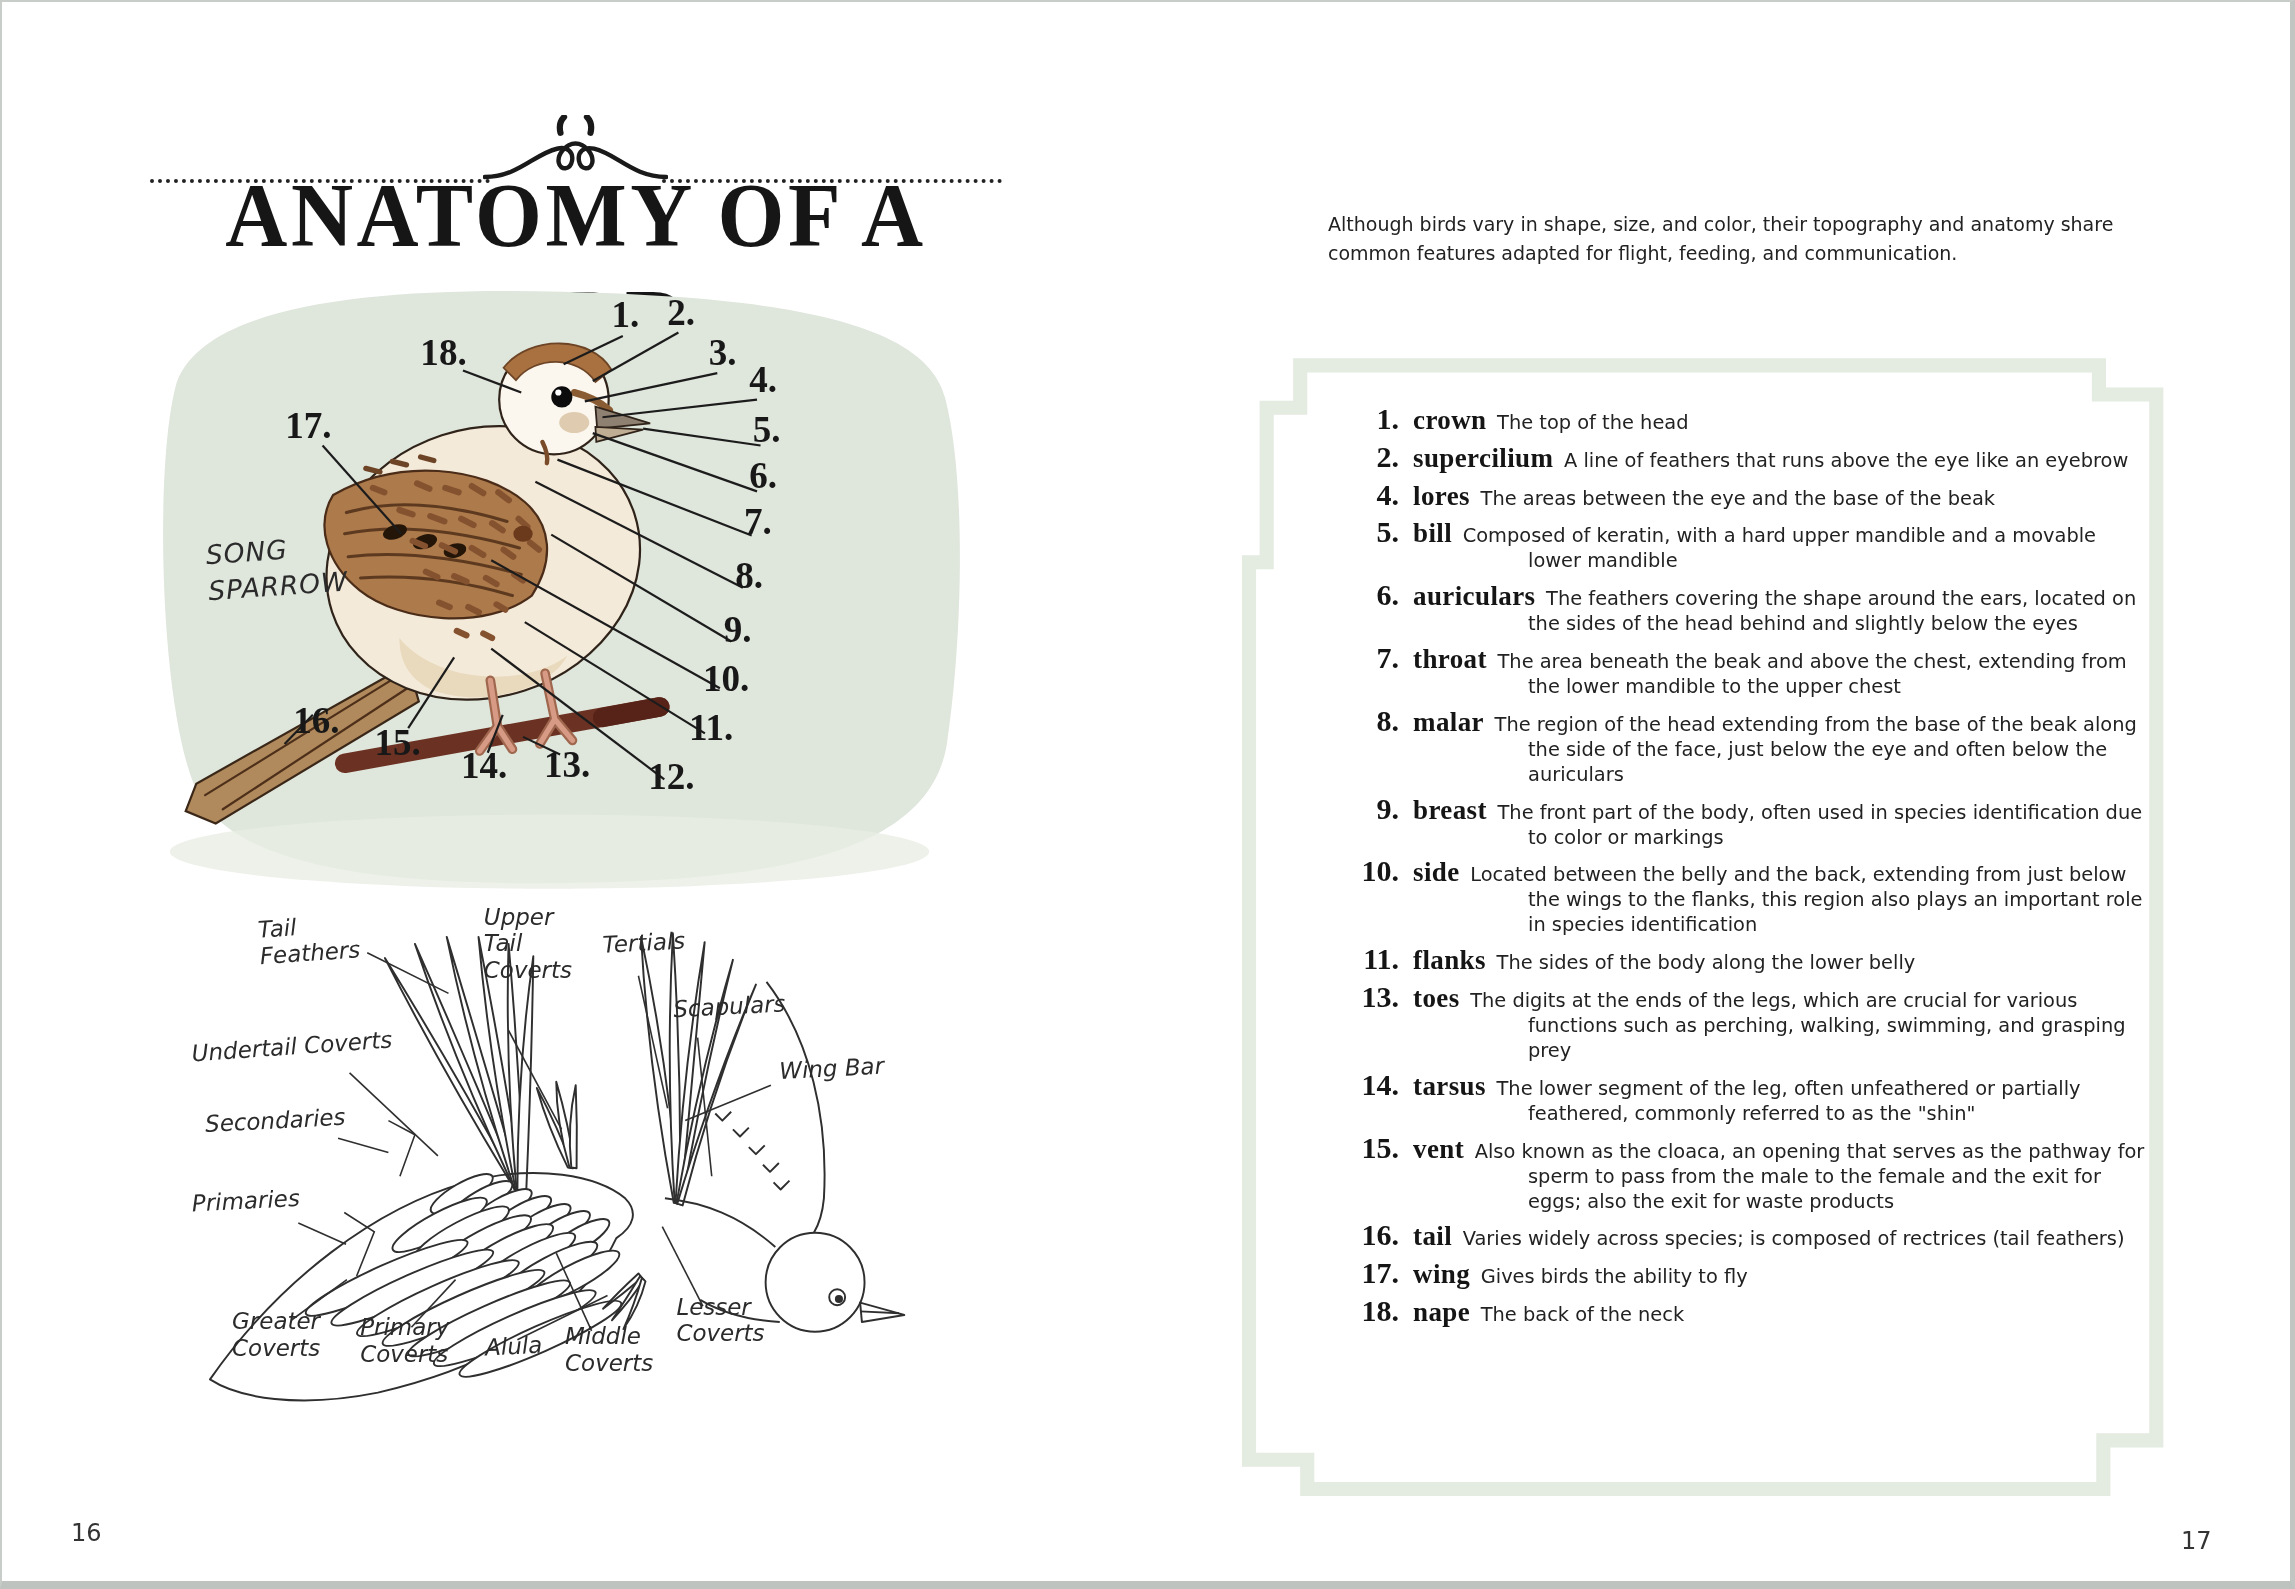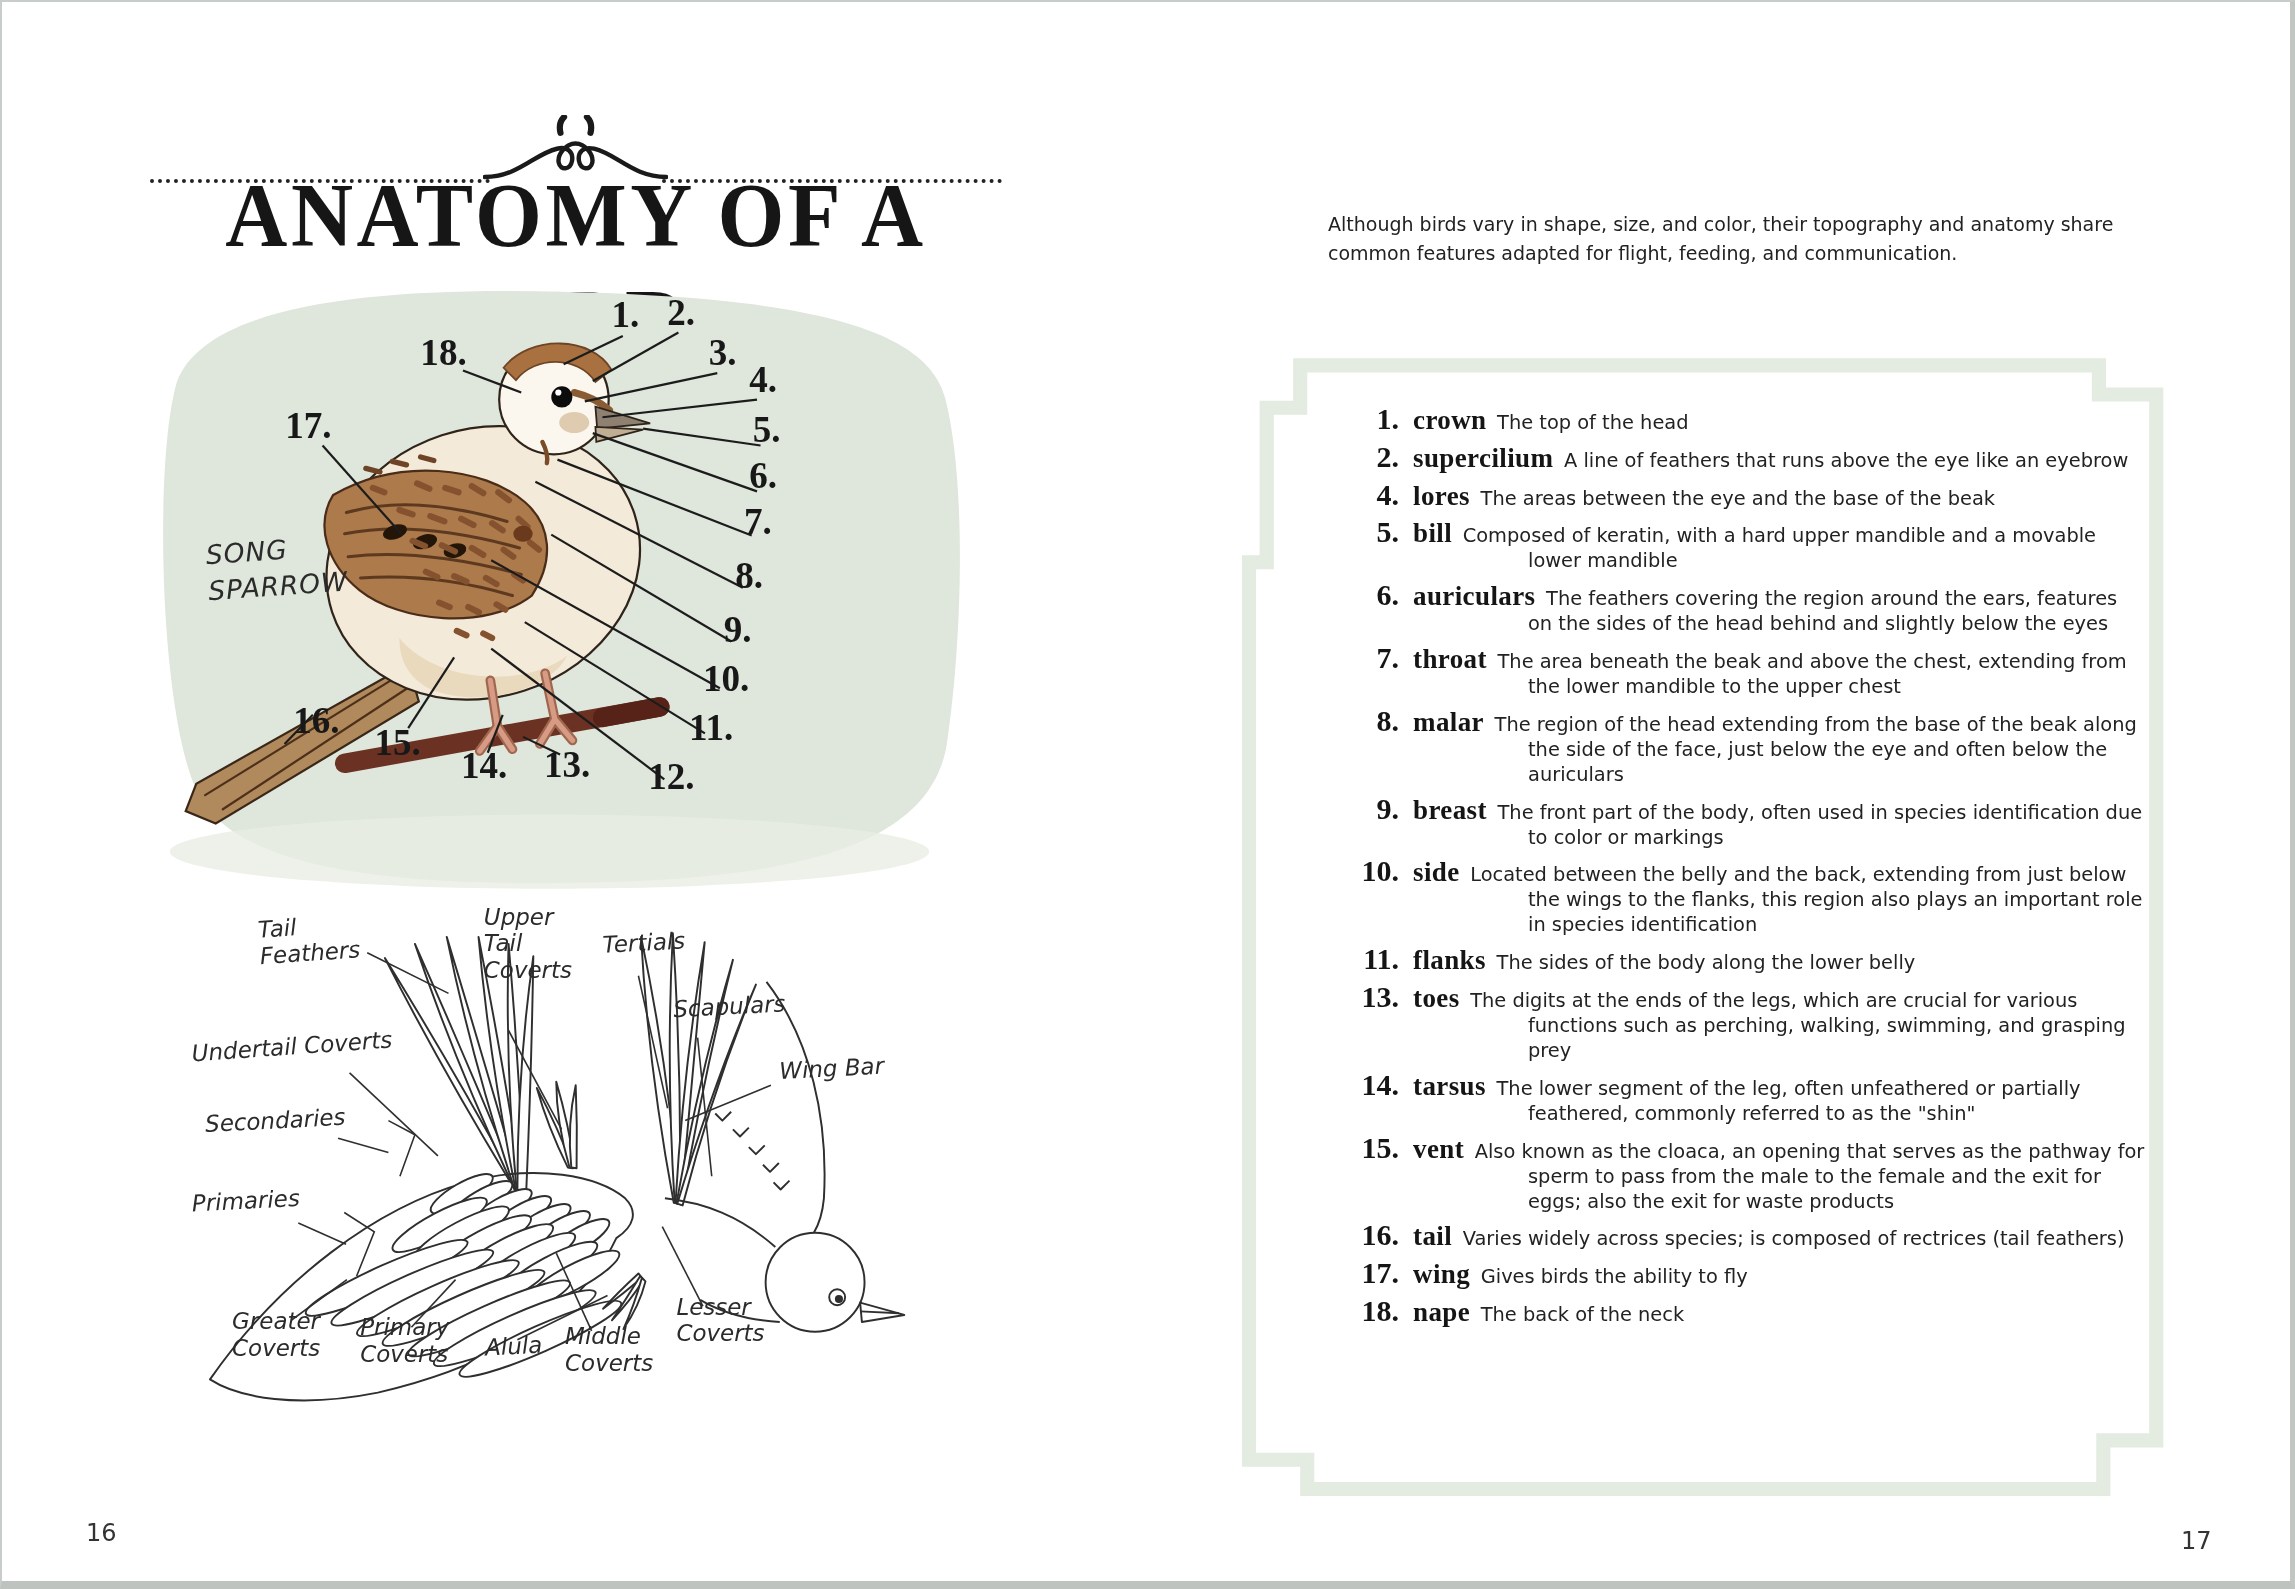--- a/index.html
+++ b/index.html
@@ -22,21 +22,21 @@
   .species-label{
     position:absolute; left:205px; top:530px; width:150px;
     font-style:italic; font-size:26.5px; line-height:1.35; color:#2b2b2b;
     transform:rotate(-4deg); letter-spacing:0.9px;
   }
   .fig-sparrow{position:absolute; left:106px; top:265px;}
   .fig-wing{position:absolute; left:155px; top:896px;}
   .callout-num{font-family:"Liberation Serif", serif; font-weight:bold; font-size:42px; fill:#181818;}
   .hand{font-family:"DejaVu Sans", sans-serif; font-style:italic; font-size:26px; fill:#2b2b2b;}
   .pageno{position:absolute; font-size:24px; color:#333;}
-  .pageno.l{left:84px; top:1517px;}
+  .pageno.l{left:69px; top:1517px;}
   .pageno.r{left:2179px; top:1517px;margin-top:8px;}
   
   .intro{
     position:absolute; left:1326px; top:208px; width:839px;
     font-size:19px; line-height:1.5; color:#222;
   }
   .frame-svg{position:absolute; left:1236px; top:344px;}
   ol.terms{
     position:absolute; left:1324px; top:396px; width:812px; margin:8px; padding:0; list-style:none;
   }
@@ -321,21 +321,21 @@
 
   <svg class="frame-svg" width="954" height="1165" viewBox="0 0 1080 1320">
     <path d="M70,22 H975 V55 H1040 V1240 H980 V1295 H78 V1262 H12 V245 H32 V70 H70 Z" fill="none" stroke="#e4ebe1" stroke-width="16"></path>
   </svg>
 
   <ol class="terms">
     <li><span class="num">1.</span><span class="term">crown</span><span class="def">The top of the head</span></li>
     <li><span class="num">2.</span><span class="term">supercilium</span><span class="def">A line of feathers that runs above the eye like an eyebrow</span></li>
     <li><span class="num">4.</span><span class="term">lores</span><span class="def">The areas between the eye and the base of the beak</span></li>
     <li><span class="num">5.</span><span class="term">bill</span><span class="def">Composed of keratin, with a hard upper mandible and a movable lower mandible</span></li>
-    <li><span class="num">6.</span><span class="term">auriculars</span><span class="def">The feathers covering the region around the ears, features on the sides of the head behind and slightly below the eyes</span></li>
+    <li><span class="num">6.</span><span class="term">auriculars</span><span class="def">The feathers covering the shape around the ears, located on the sides of the head behind and slightly below the eyes</span></li>
     <li><span class="num">7.</span><span class="term">throat</span><span class="def">The area beneath the beak and above the chest, extending from the lower mandible to the upper chest</span></li>
     <li><span class="num">8.</span><span class="term">malar</span><span class="def">The region of the head extending from the base of the beak along the side of the face, just below the eye and often below the auriculars</span></li>
     <li><span class="num">9.</span><span class="term">breast</span><span class="def">The front part of the body, often used in species identification due to color or markings</span></li>
     <li><span class="num">10.</span><span class="term">side</span><span class="def">Located between the belly and the back, extending from just below the wings to the flanks, this region also plays an important role in species identification</span></li>
     <li><span class="num">11.</span><span class="term">flanks</span><span class="def">The sides of the body along the lower belly</span></li>
     <li><span class="num">13.</span><span class="term">toes</span><span class="def">The digits at the ends of the legs, which are crucial for various functions such as perching, walking, swimming, and grasping prey</span></li>
     <li><span class="num">14.</span><span class="term">tarsus</span><span class="def">The lower segment of the leg, often unfeathered or partially feathered, commonly referred to as the "shin"</span></li>
     <li><span class="num">15.</span><span class="term">vent</span><span class="def">Also known as the cloaca, an opening that serves as the pathway for sperm to pass from the male to the female and the exit for eggs; also the exit for waste products</span></li>
     <li><span class="num">16.</span><span class="term">tail</span><span class="def">Varies widely across species; is composed of rectrices (tail feathers)</span></li>
     <li><span class="num">17.</span><span class="term">wing</span><span class="def">Gives birds the ability to fly</span></li>

